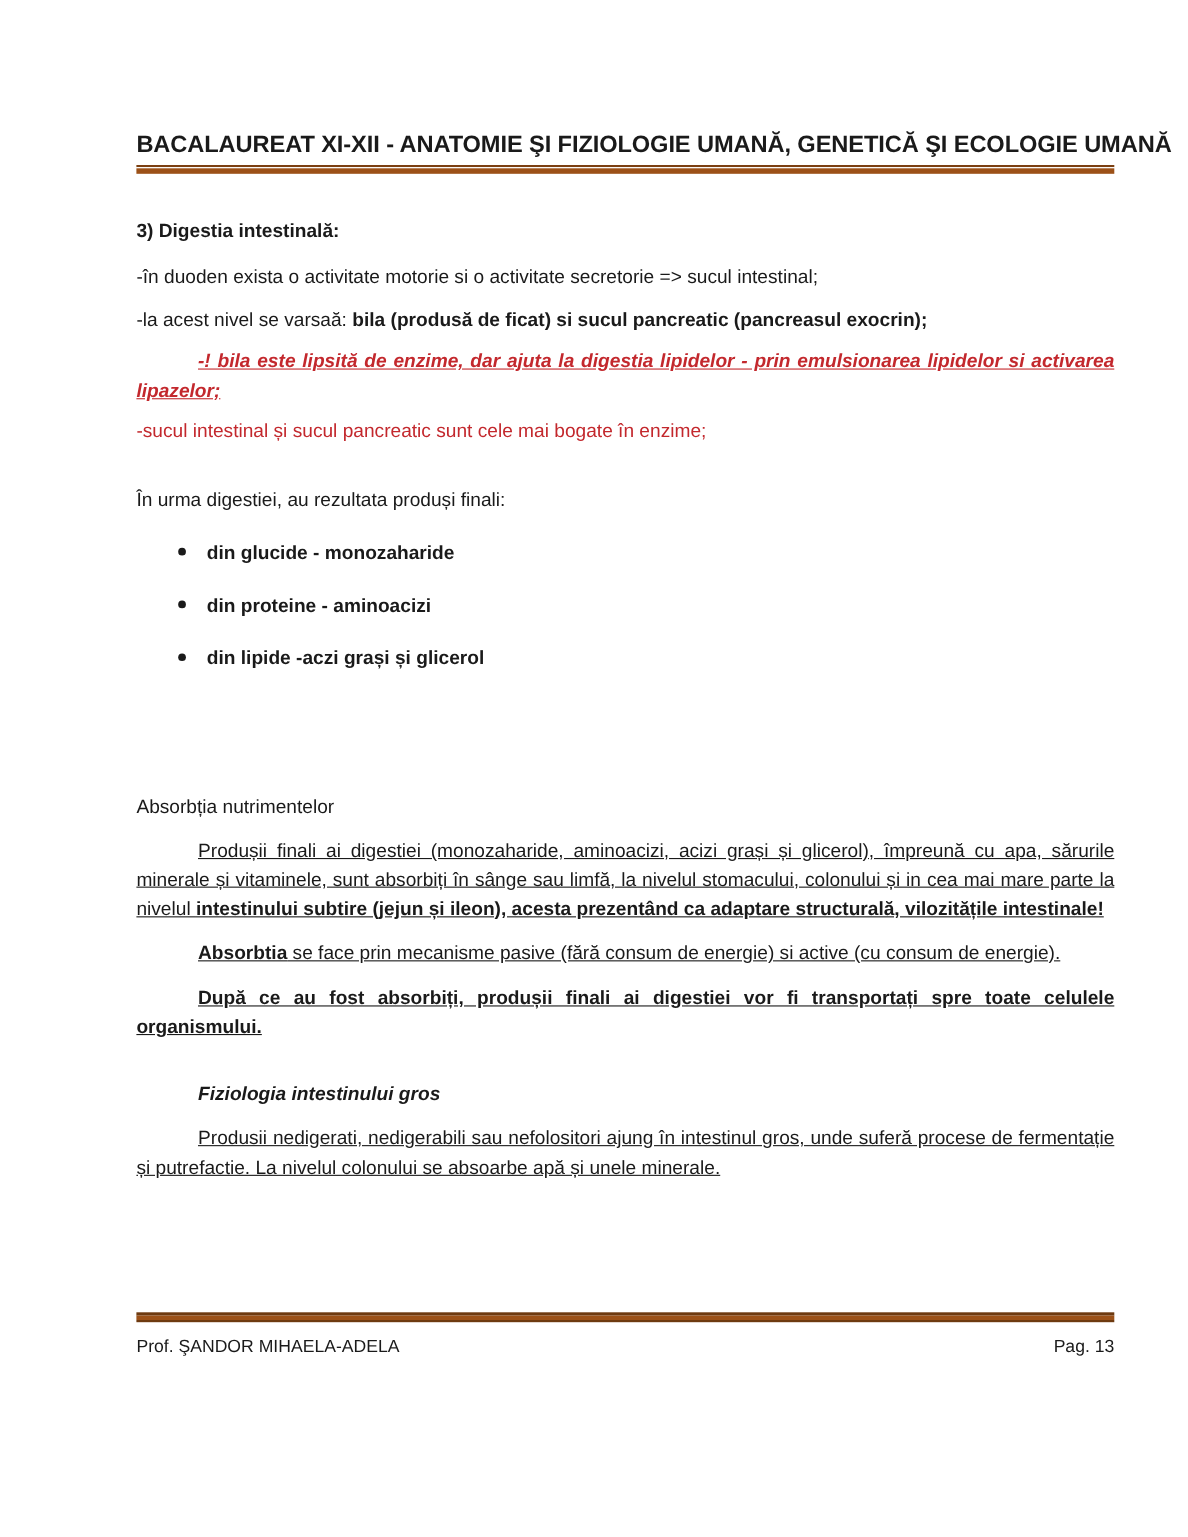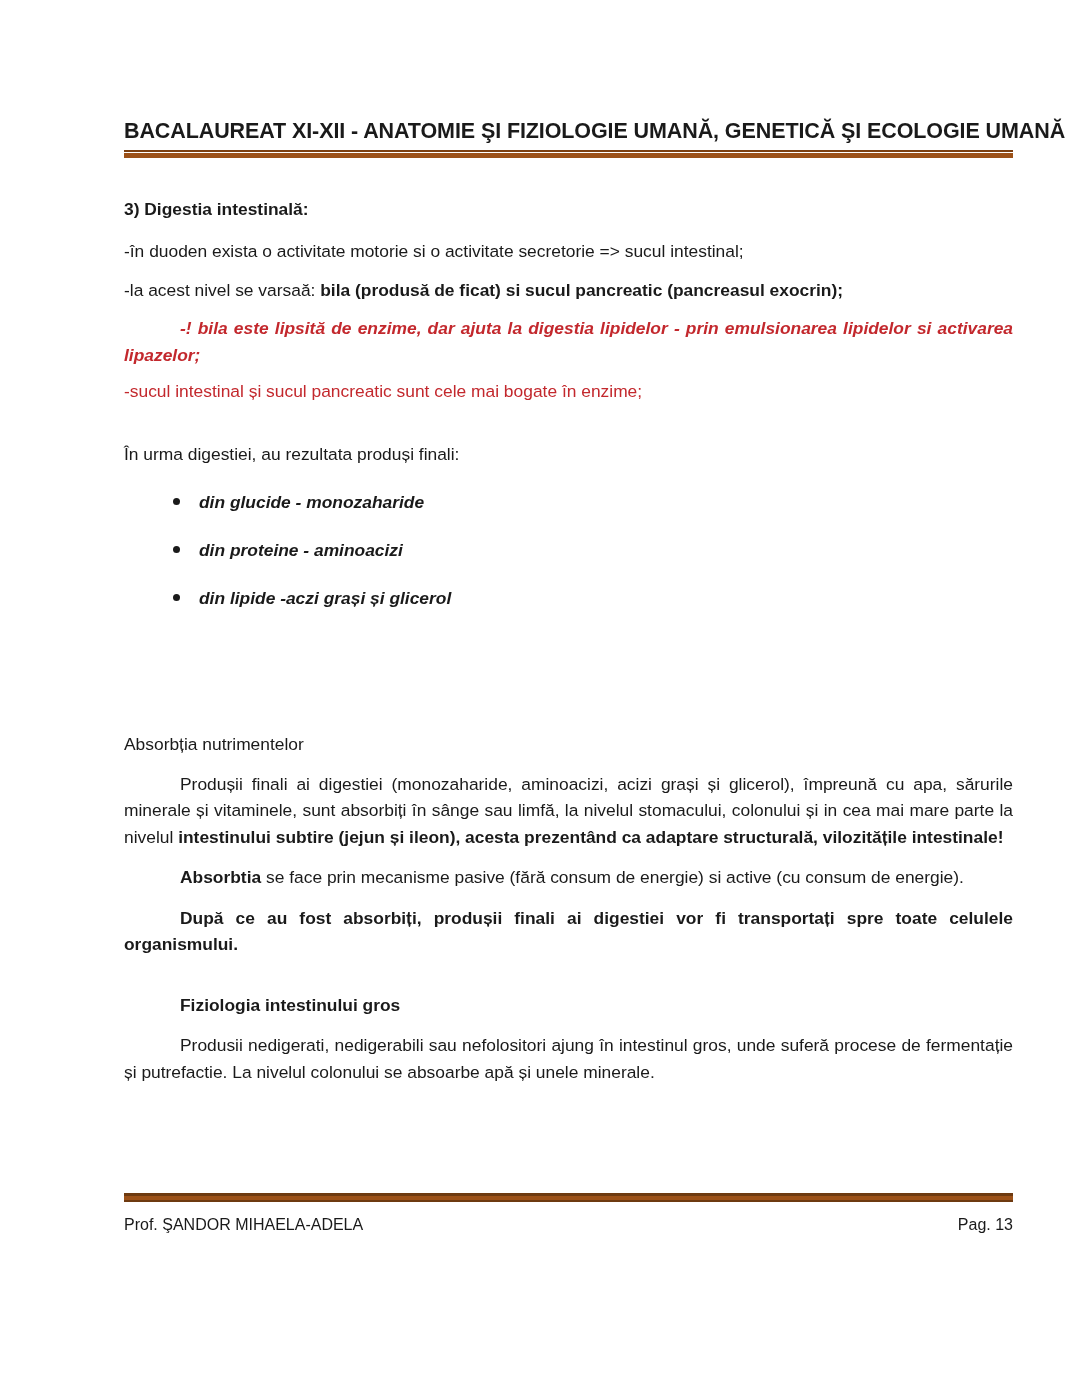--- a/index.html
+++ b/index.html
@@ -76,41 +76,41 @@
     width: 889px;
   }
 
   p {
     margin: 0;
     font-size: 17.4px;
     line-height: 1.52;
     color: #1a1a1a;
   }
 
-  .just { text-align: justify; text-justify: inter-word; }
+  .just { text-align: justify; text-justify: inter-word; text-decoration: underline; }
   .b  { font-weight: 700; }
   .red { color: #C3282D; }
   .red-bi { color: #C3282D; font-weight: 700; font-style: italic; }
   .indent { text-indent: 56px; }
   .sp-10 { height: 10px; }
   .sp-12 { height: 12px; }
   .sp-14 { height: 14px; }
   .sp-16 { height: 16px; }
 
   .heading-indent {
     padding-left: 56px;
     font-weight: 700;
+    font-style: italic;
   }
 
   
   .bullets {
-    margin: 11px;
+    margin: 0;
     padding: 0;
     list-style: none;
-    font-style: italic;
   }
   .bullets li {
     position: relative;
     padding-left: 64px;
     font-size: 17.4px;
     font-weight: 700;
     line-height: 1.5;
     margin-top: 22px;
     color: #1a1a1a;
   }

